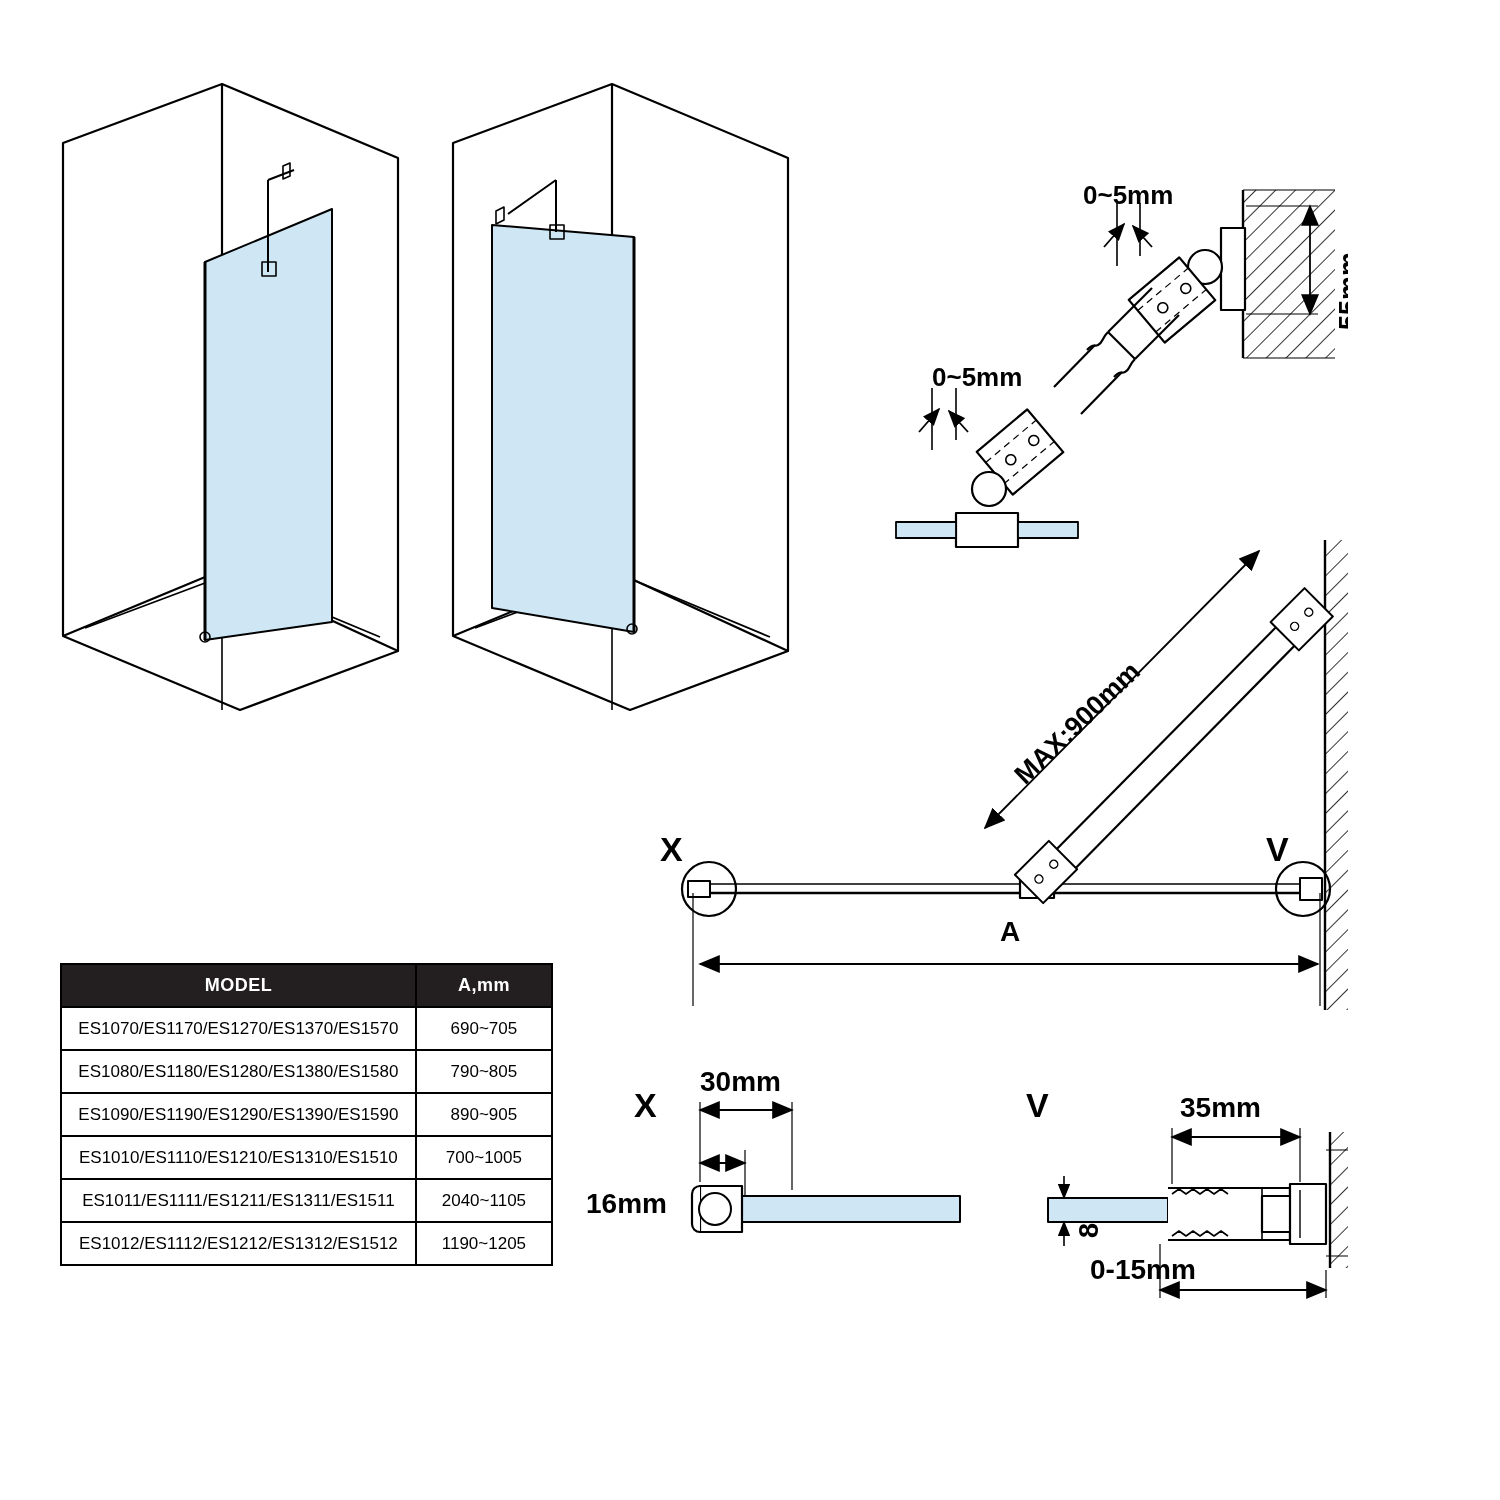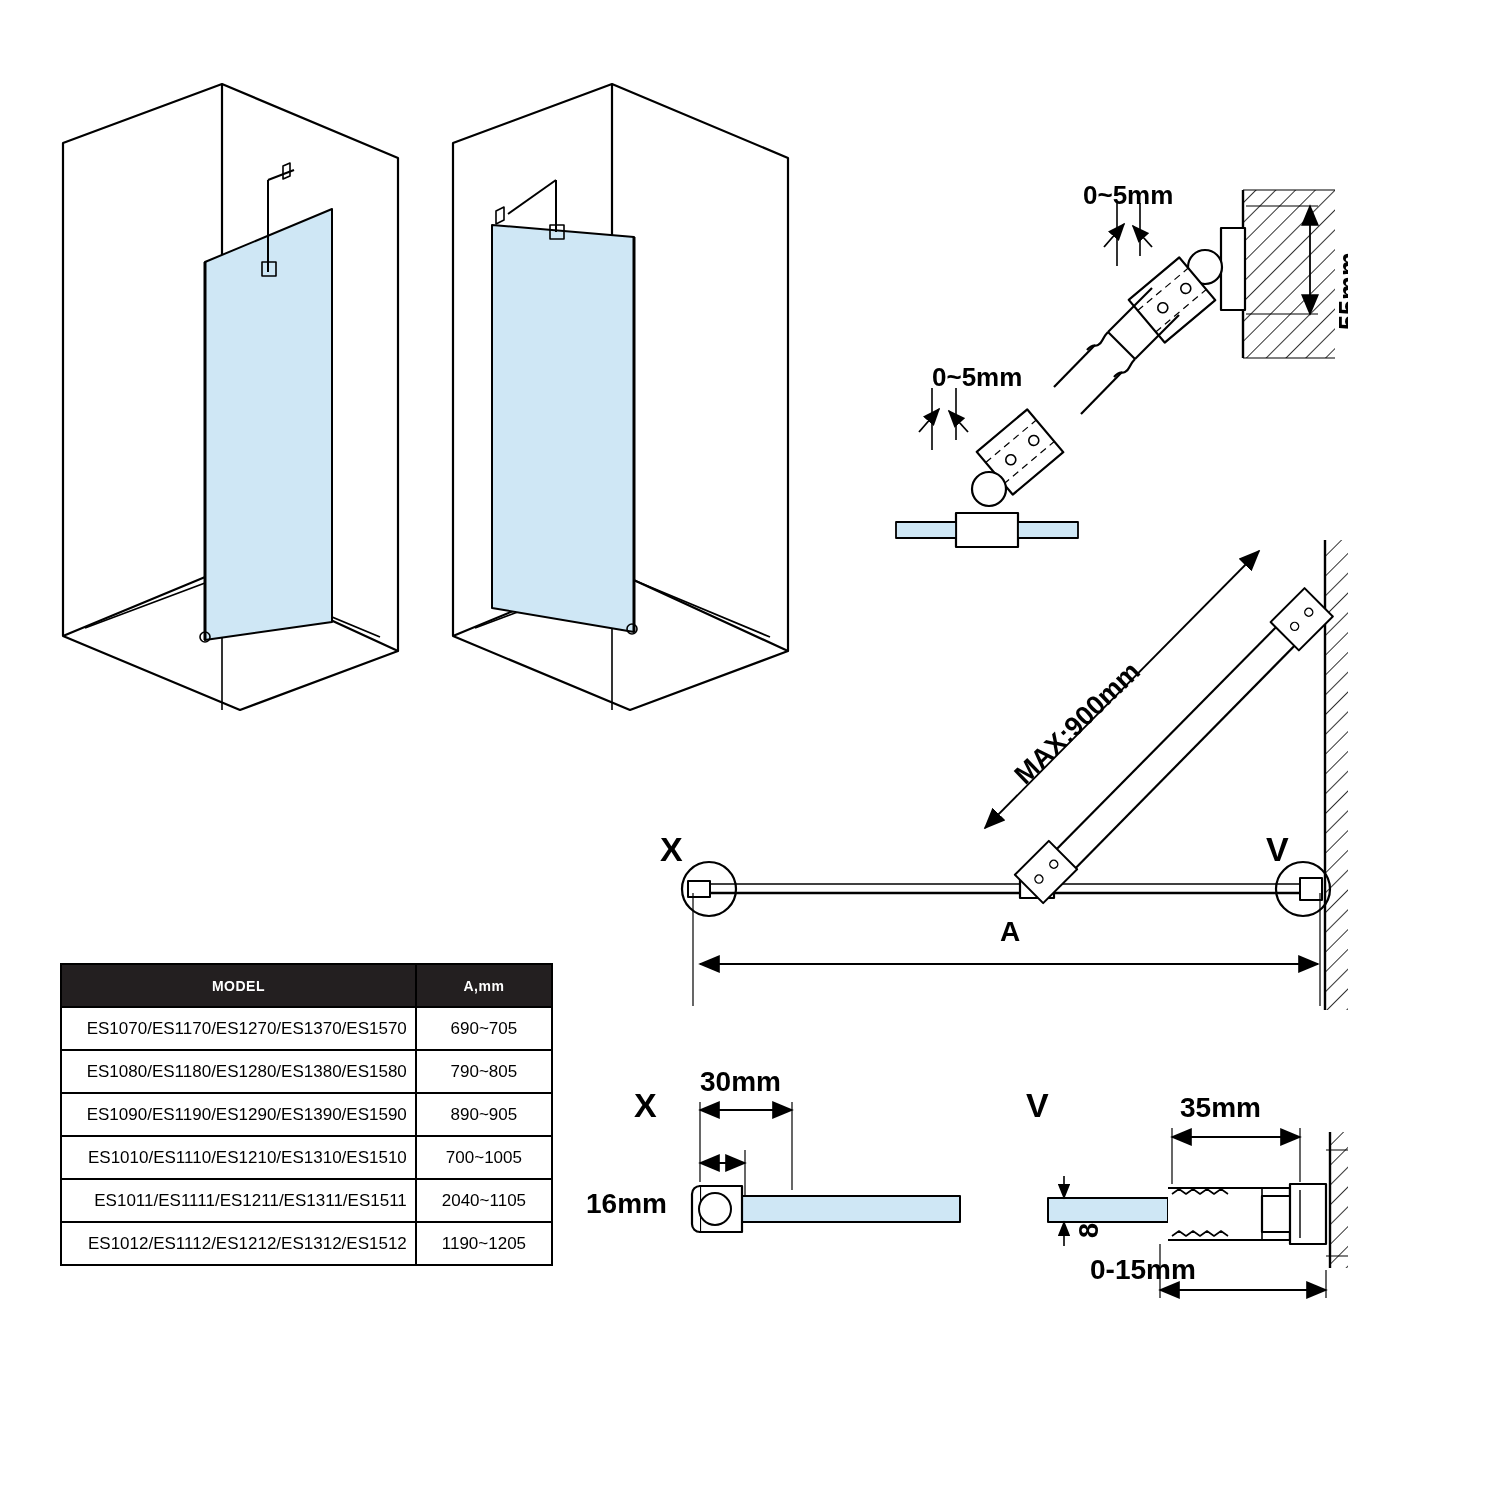--- a/index.html
+++ b/index.html
@@ -39,27 +39,26 @@
     color: #000000;
     height: 39px;
     text-align: center;
     white-space: nowrap;
     font-family: "Liberation Sans", sans-serif;
   }
   #spec-table thead th {
     background: #231f20;
     color: #ffffff;
     font-weight: bold;
-    font-size: 14px;
+    font-size: 18px;
     letter-spacing: 0.5px;
   }
   #spec-table td.model {
     width: 342px;
     padding: 0 8px;
-    text-align: right;
   }
   #spec-table td.dim {
     width: 147px;
   }
   
   .lbl {
     position: absolute;
     font-family: "Liberation Sans", sans-serif;
     font-weight: bold;
     color: #000000;

